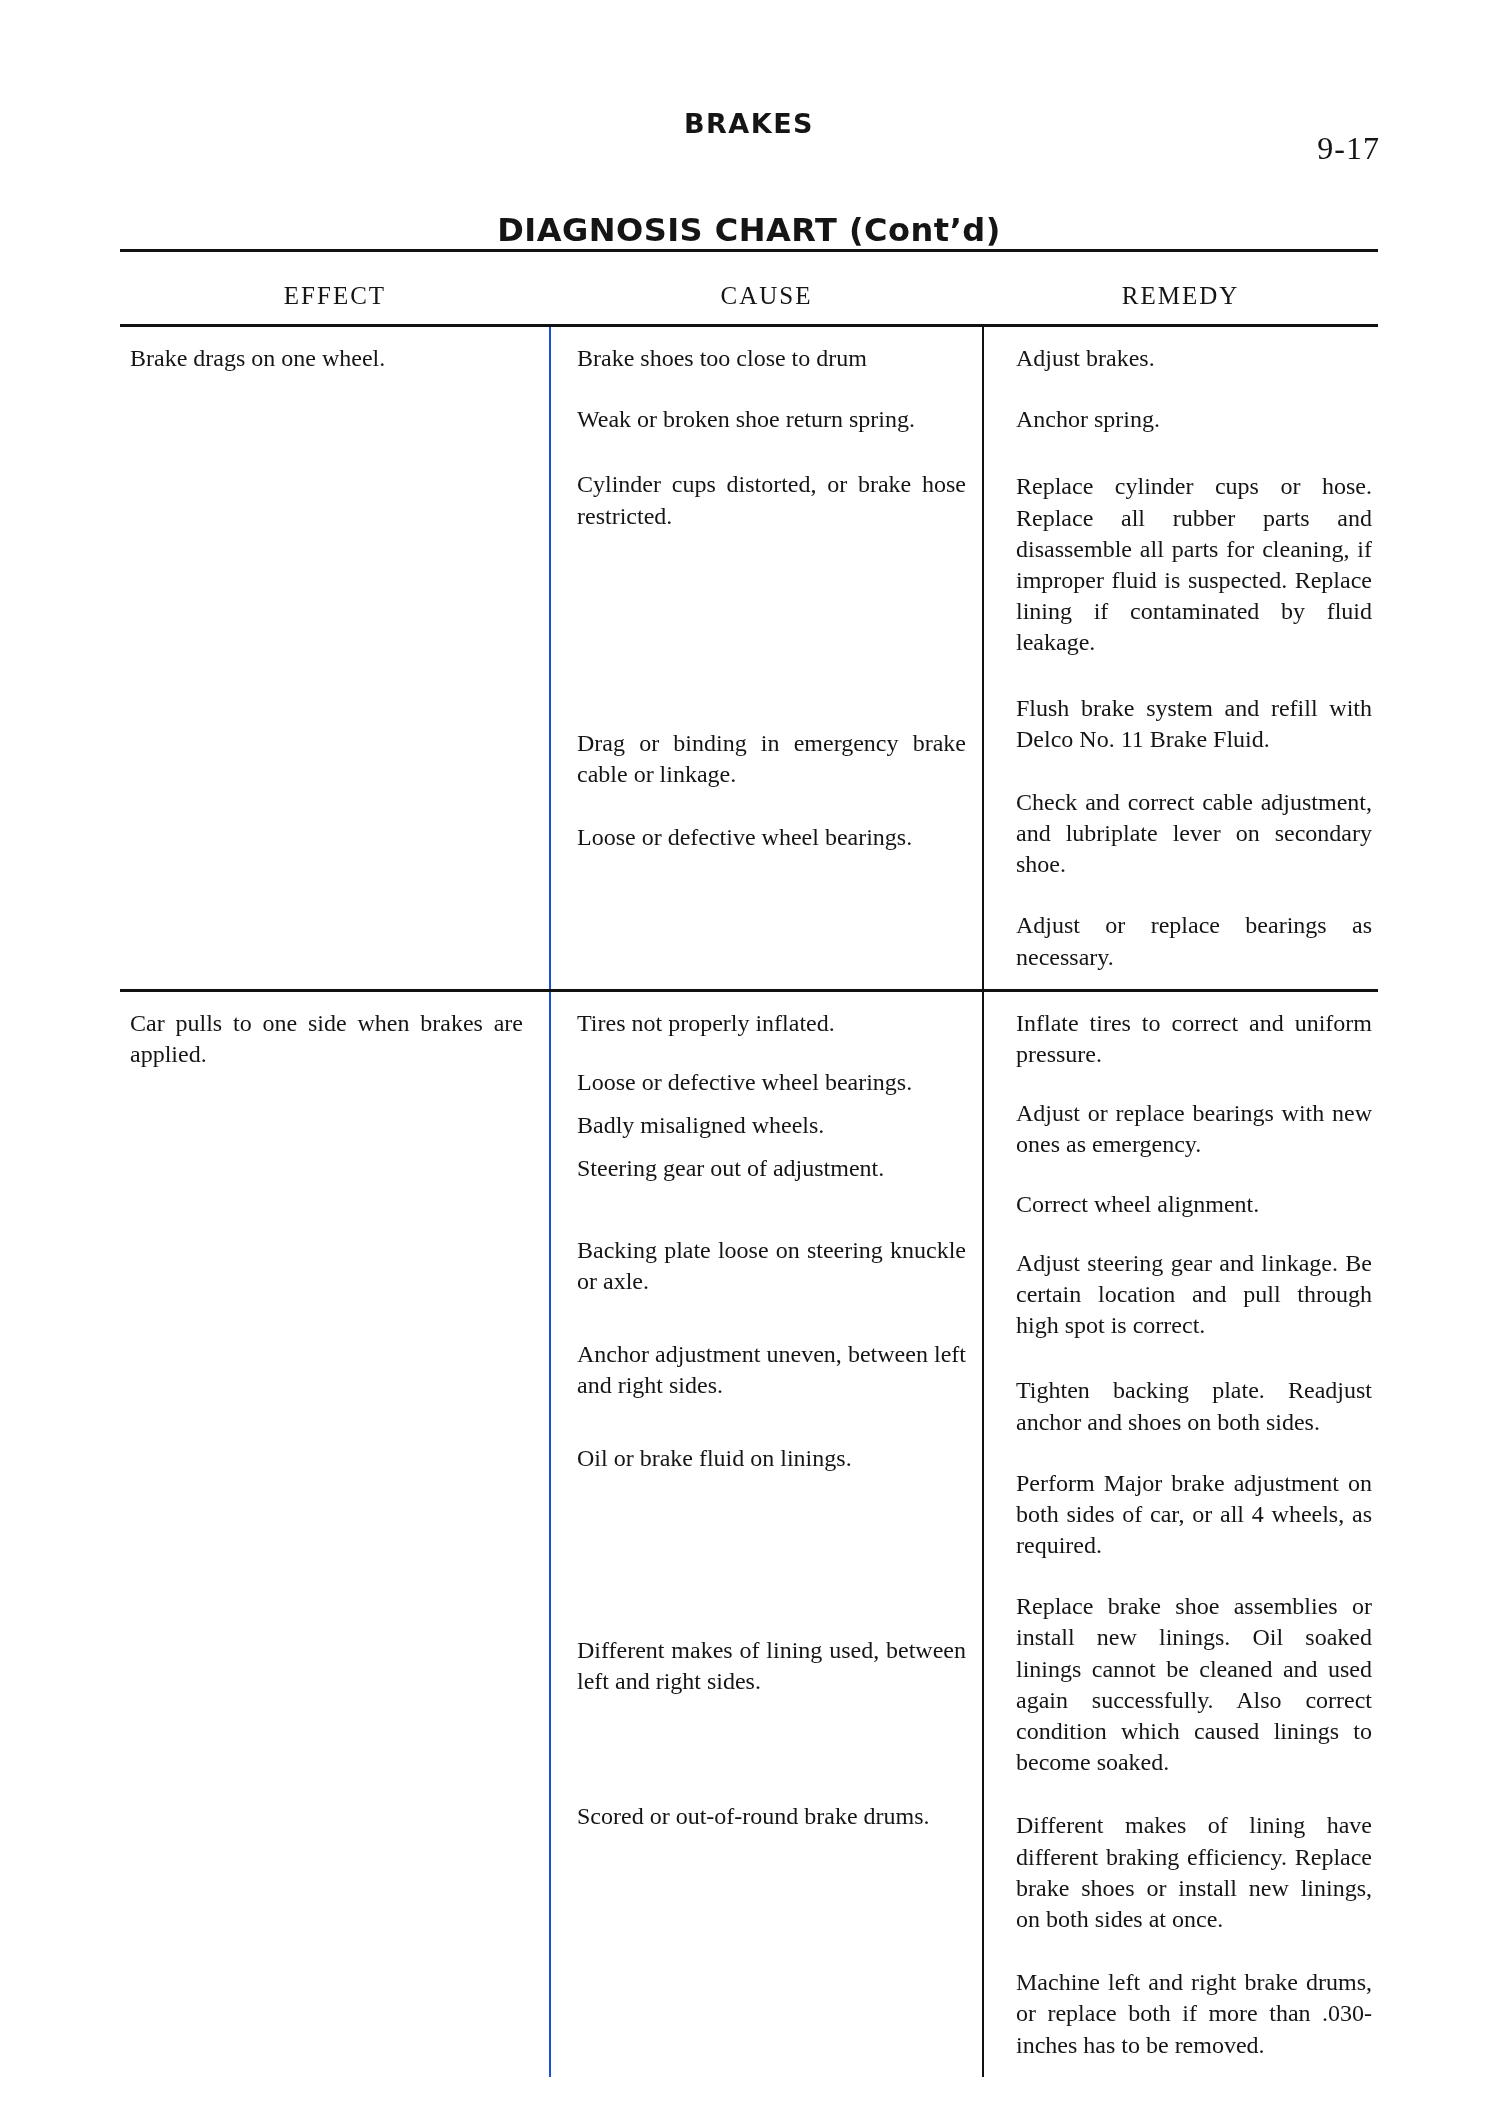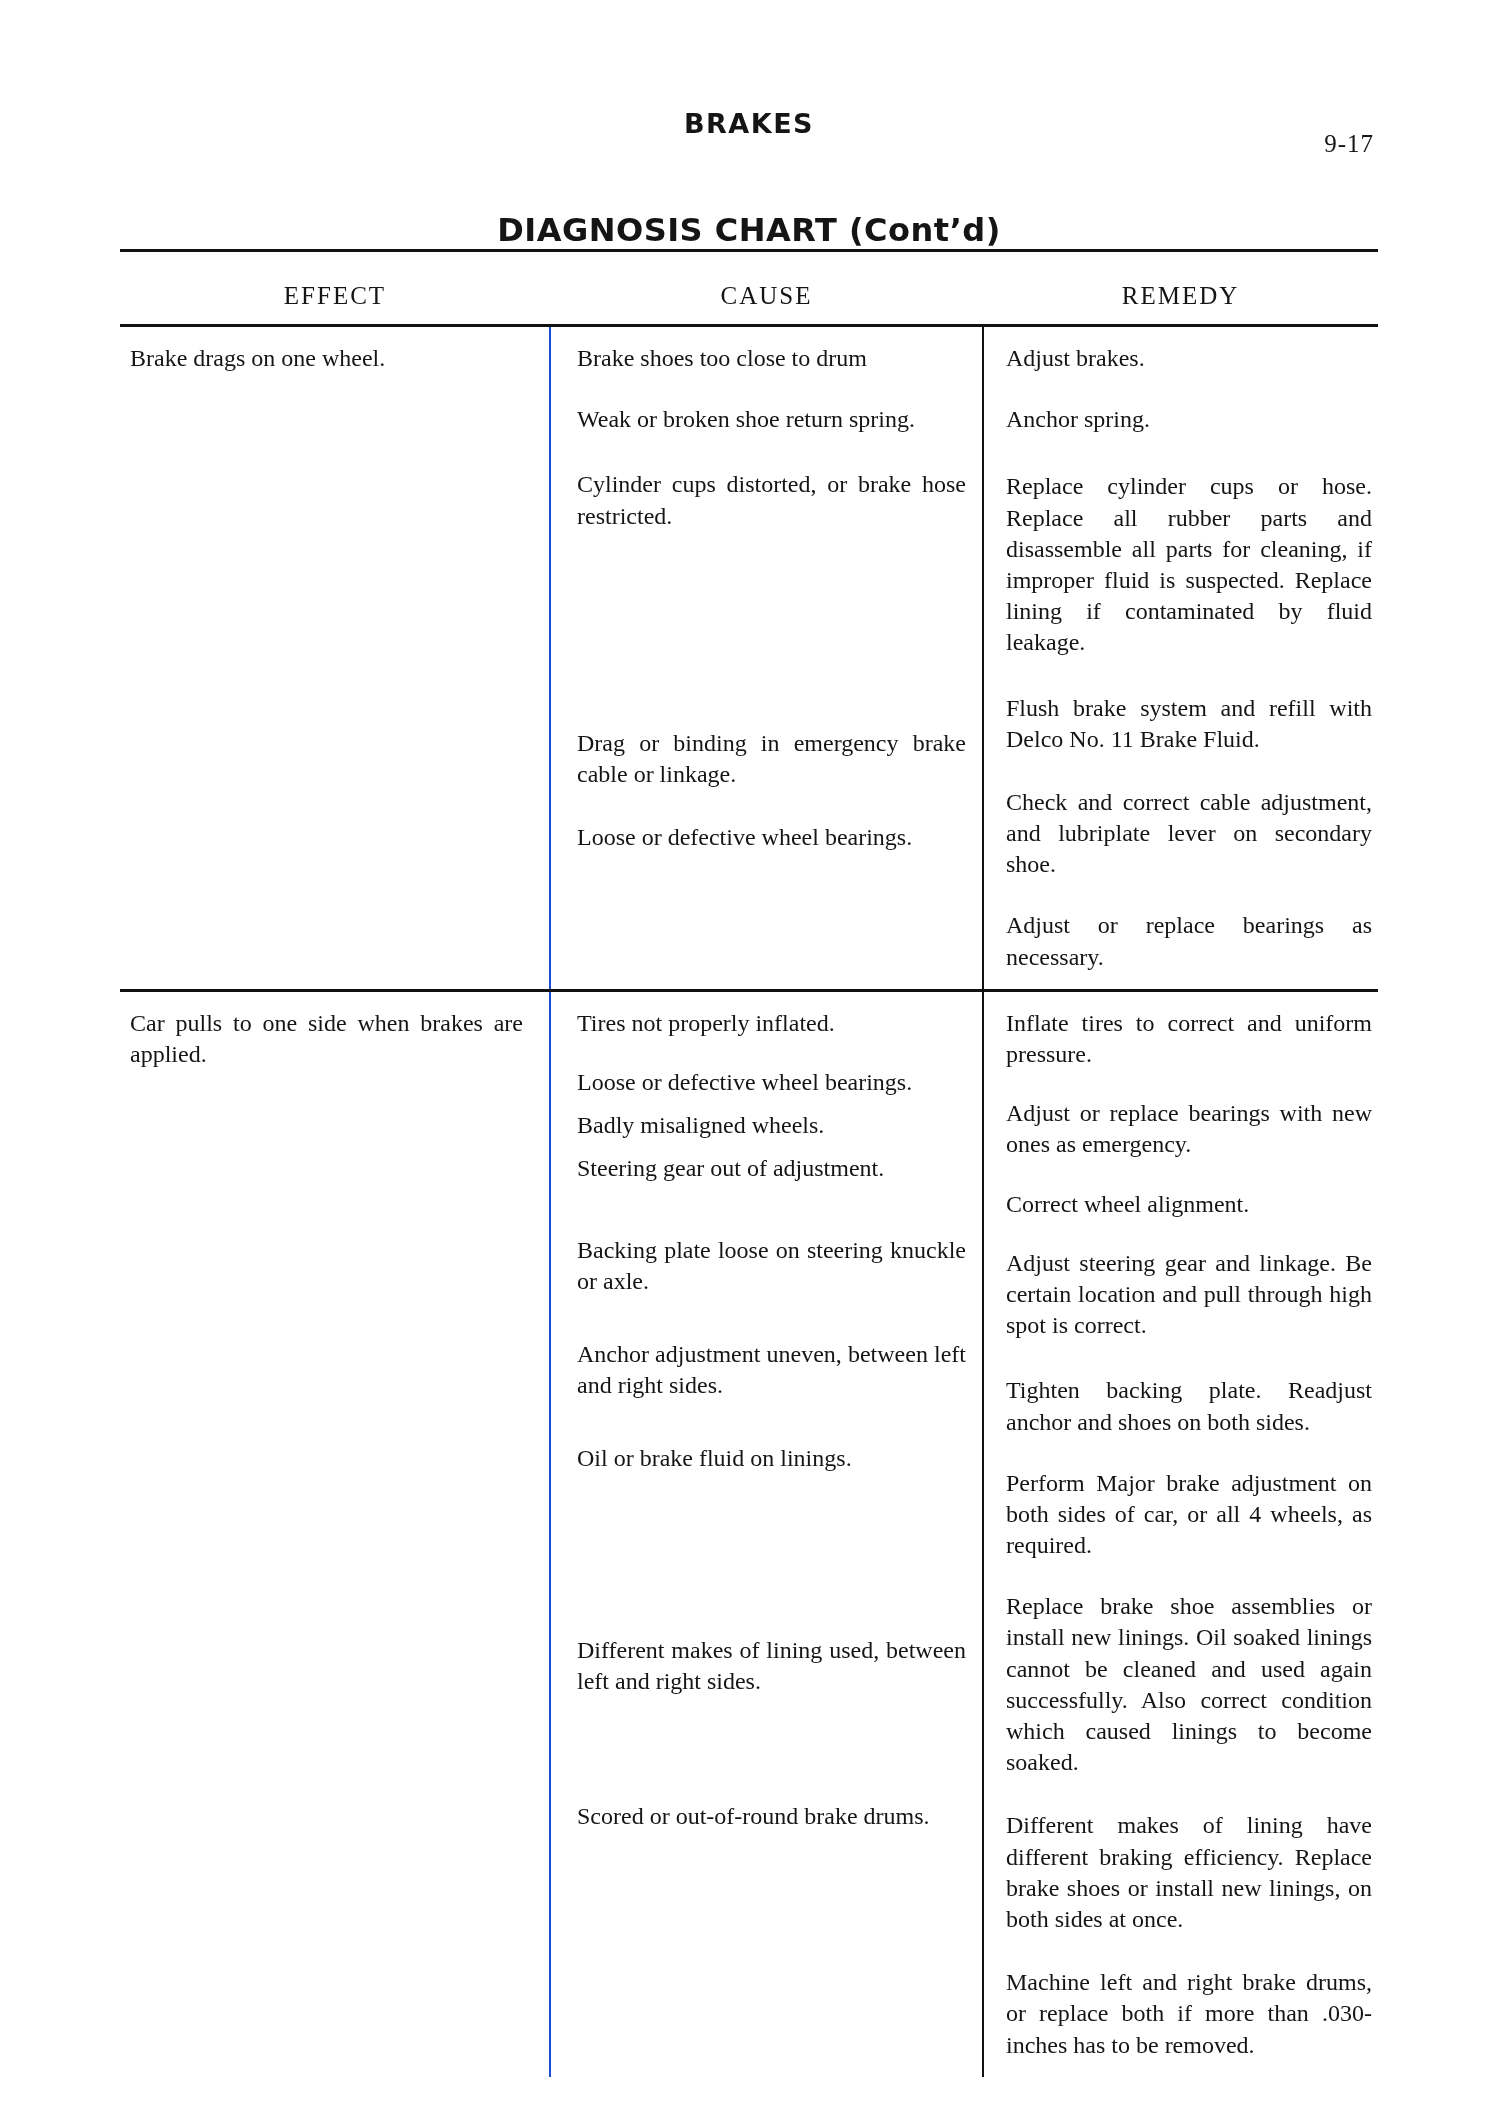--- a/index.html
+++ b/index.html
@@ -17,22 +17,22 @@
   .page {
     position: relative;
     width: 1498px;
     height: 2128px;
     box-sizing: border-box;
     padding: 0 120px;
   }
   .page-number {
     position: absolute;
     top: 22px;
-    right: 124px;
-    font-size: 25px;
+    right: 118px;
+    font-size: 32px;
     letter-spacing: 1px;
     font-family: "Liberation Serif", serif;
   }
   .section-title {
     text-align: center;
     font-family: "DejaVu Sans", sans-serif;
     font-weight: bold;
     font-size: 27px;
     letter-spacing: 1.5px;
     margin-top: 108px;
@@ -85,21 +85,21 @@
     text-align: justify;
     text-align-last: left;
   }
   td.cause {
     padding: 16px 16px 16px 26px;
     border-right: 2px solid #111;
     text-align: justify;
     text-align-last: left;
   }
   td.remedy {
-    padding: 16px 6px 16px 22px;
+    padding: 16px 6px 16px 32px;
     text-align: justify;
     text-align-last: left;
   }
   .grp-sep td {
     border-top: 3px solid #111;
     height: 0;
     padding: 0;
   }
   .cause-item { margin-bottom: 26px; }
   .cause-item:last-child { margin-bottom: 0; }

